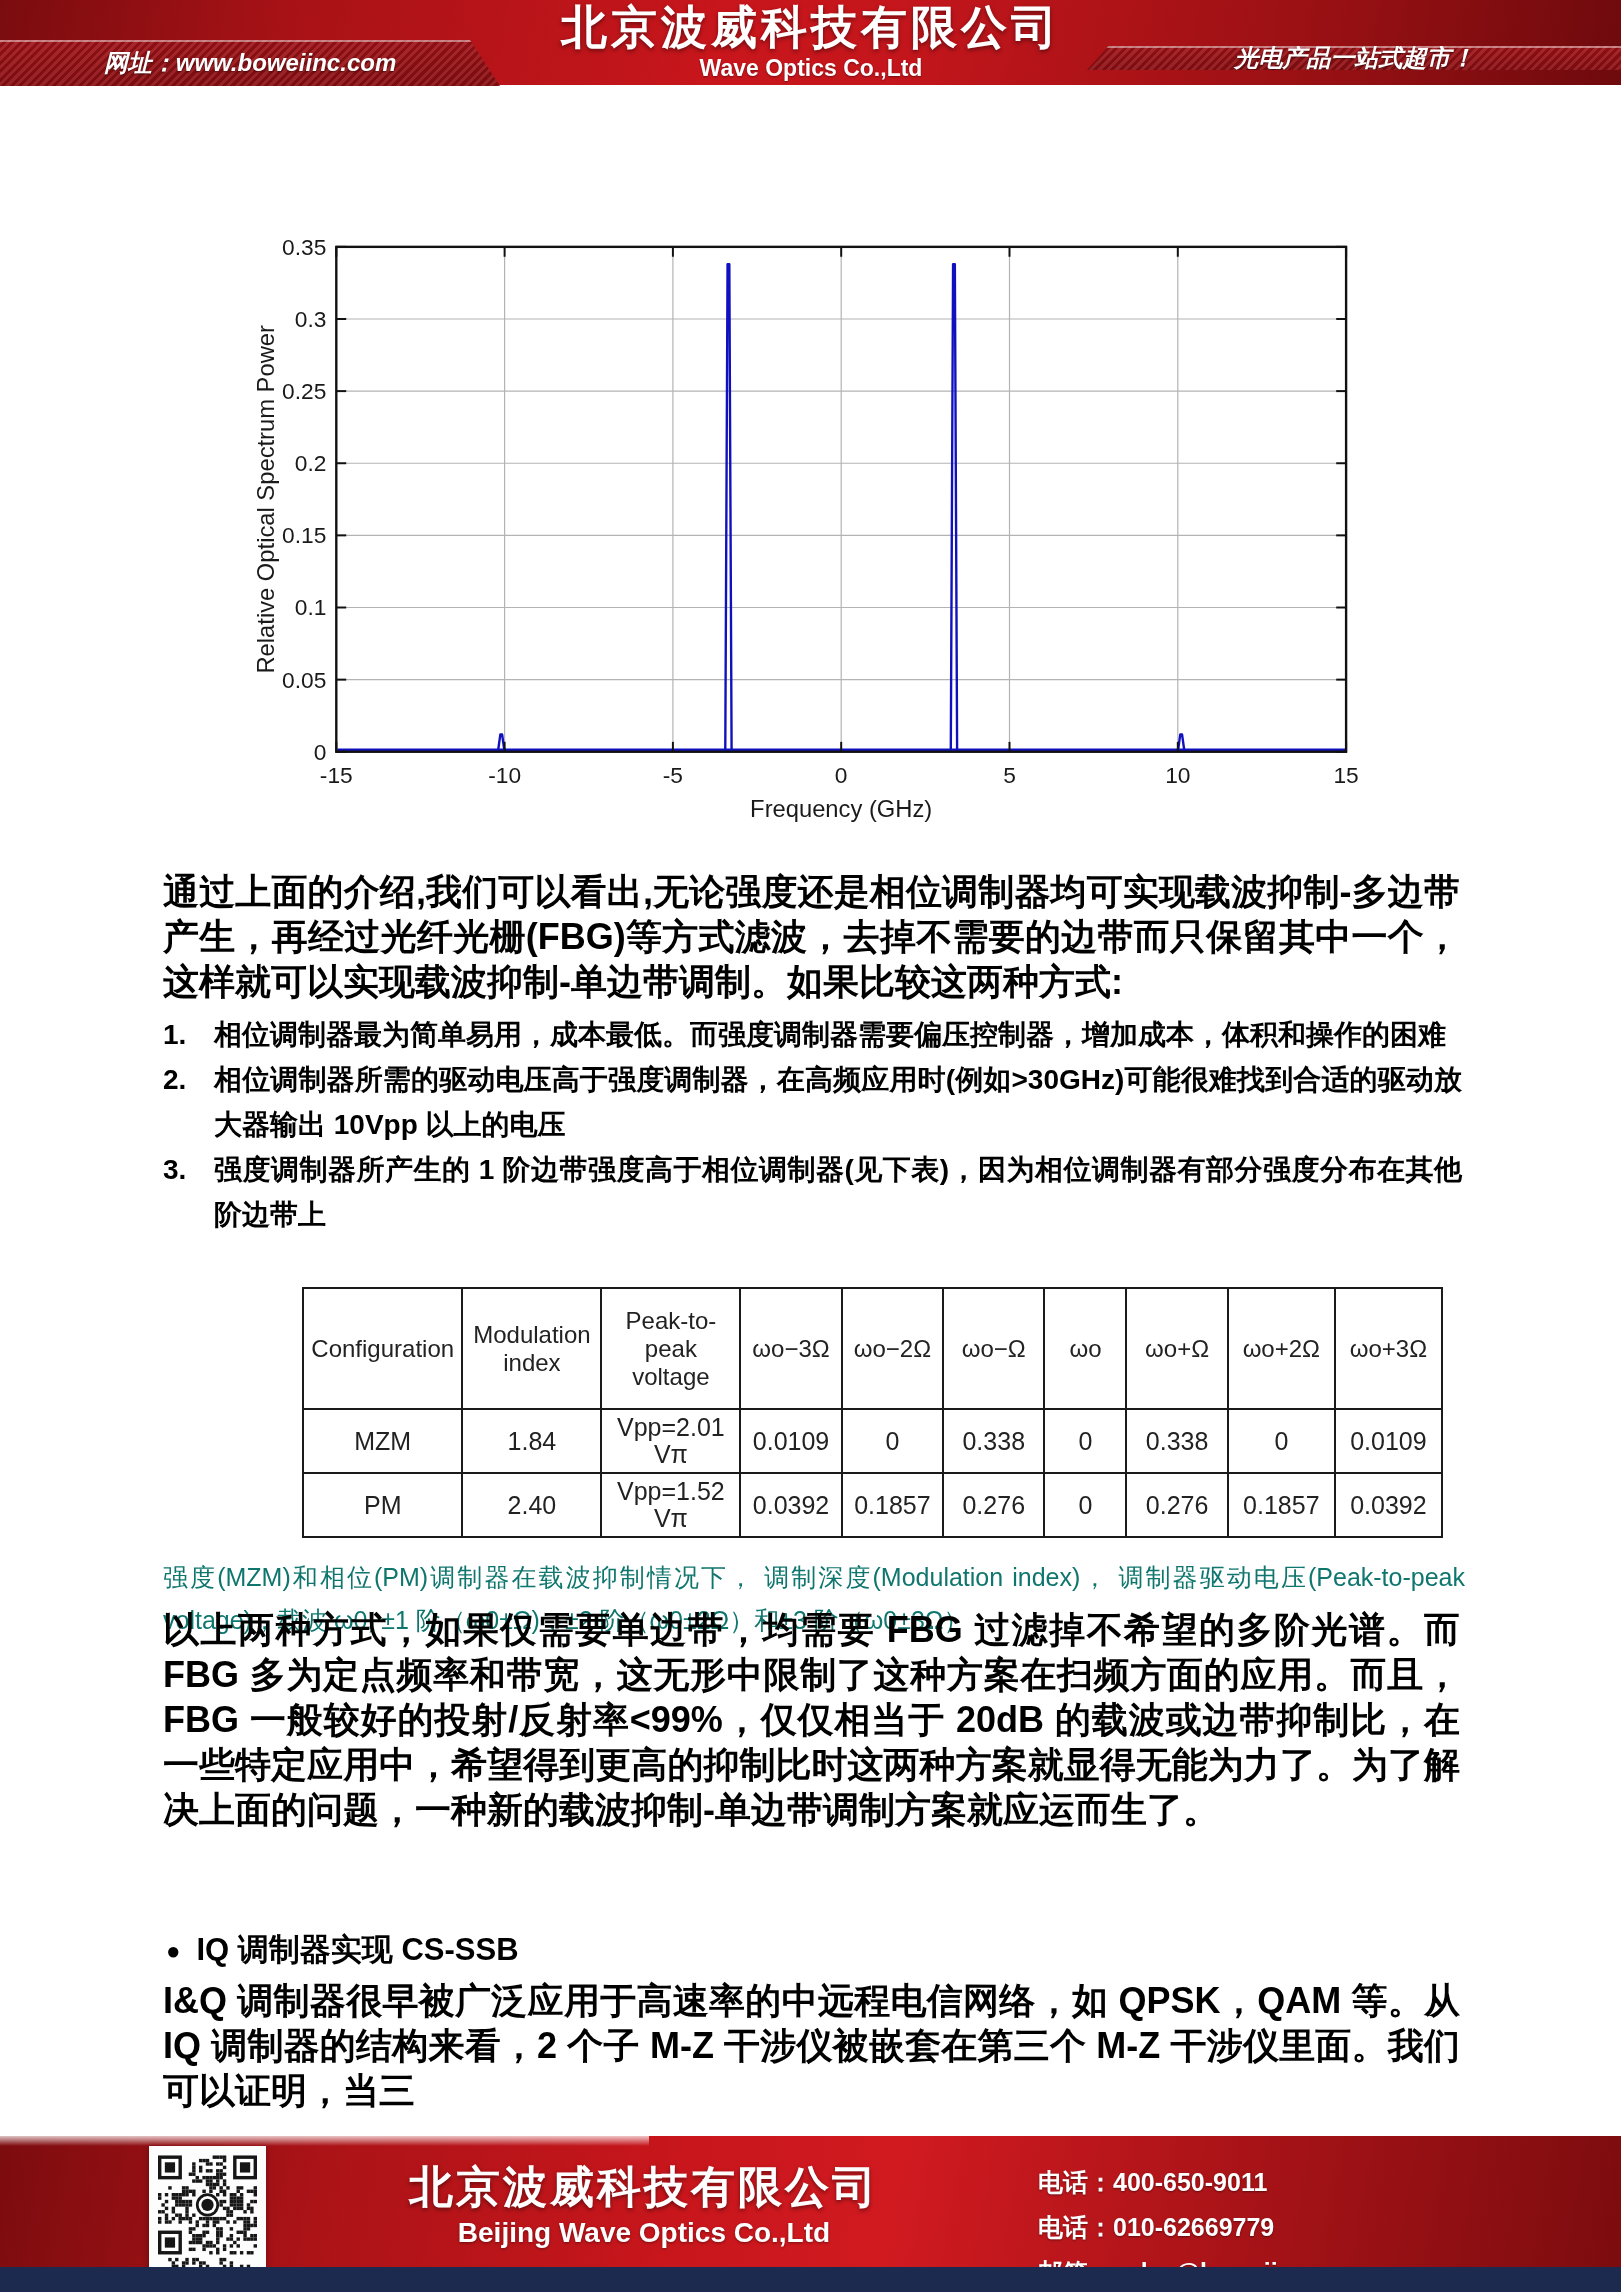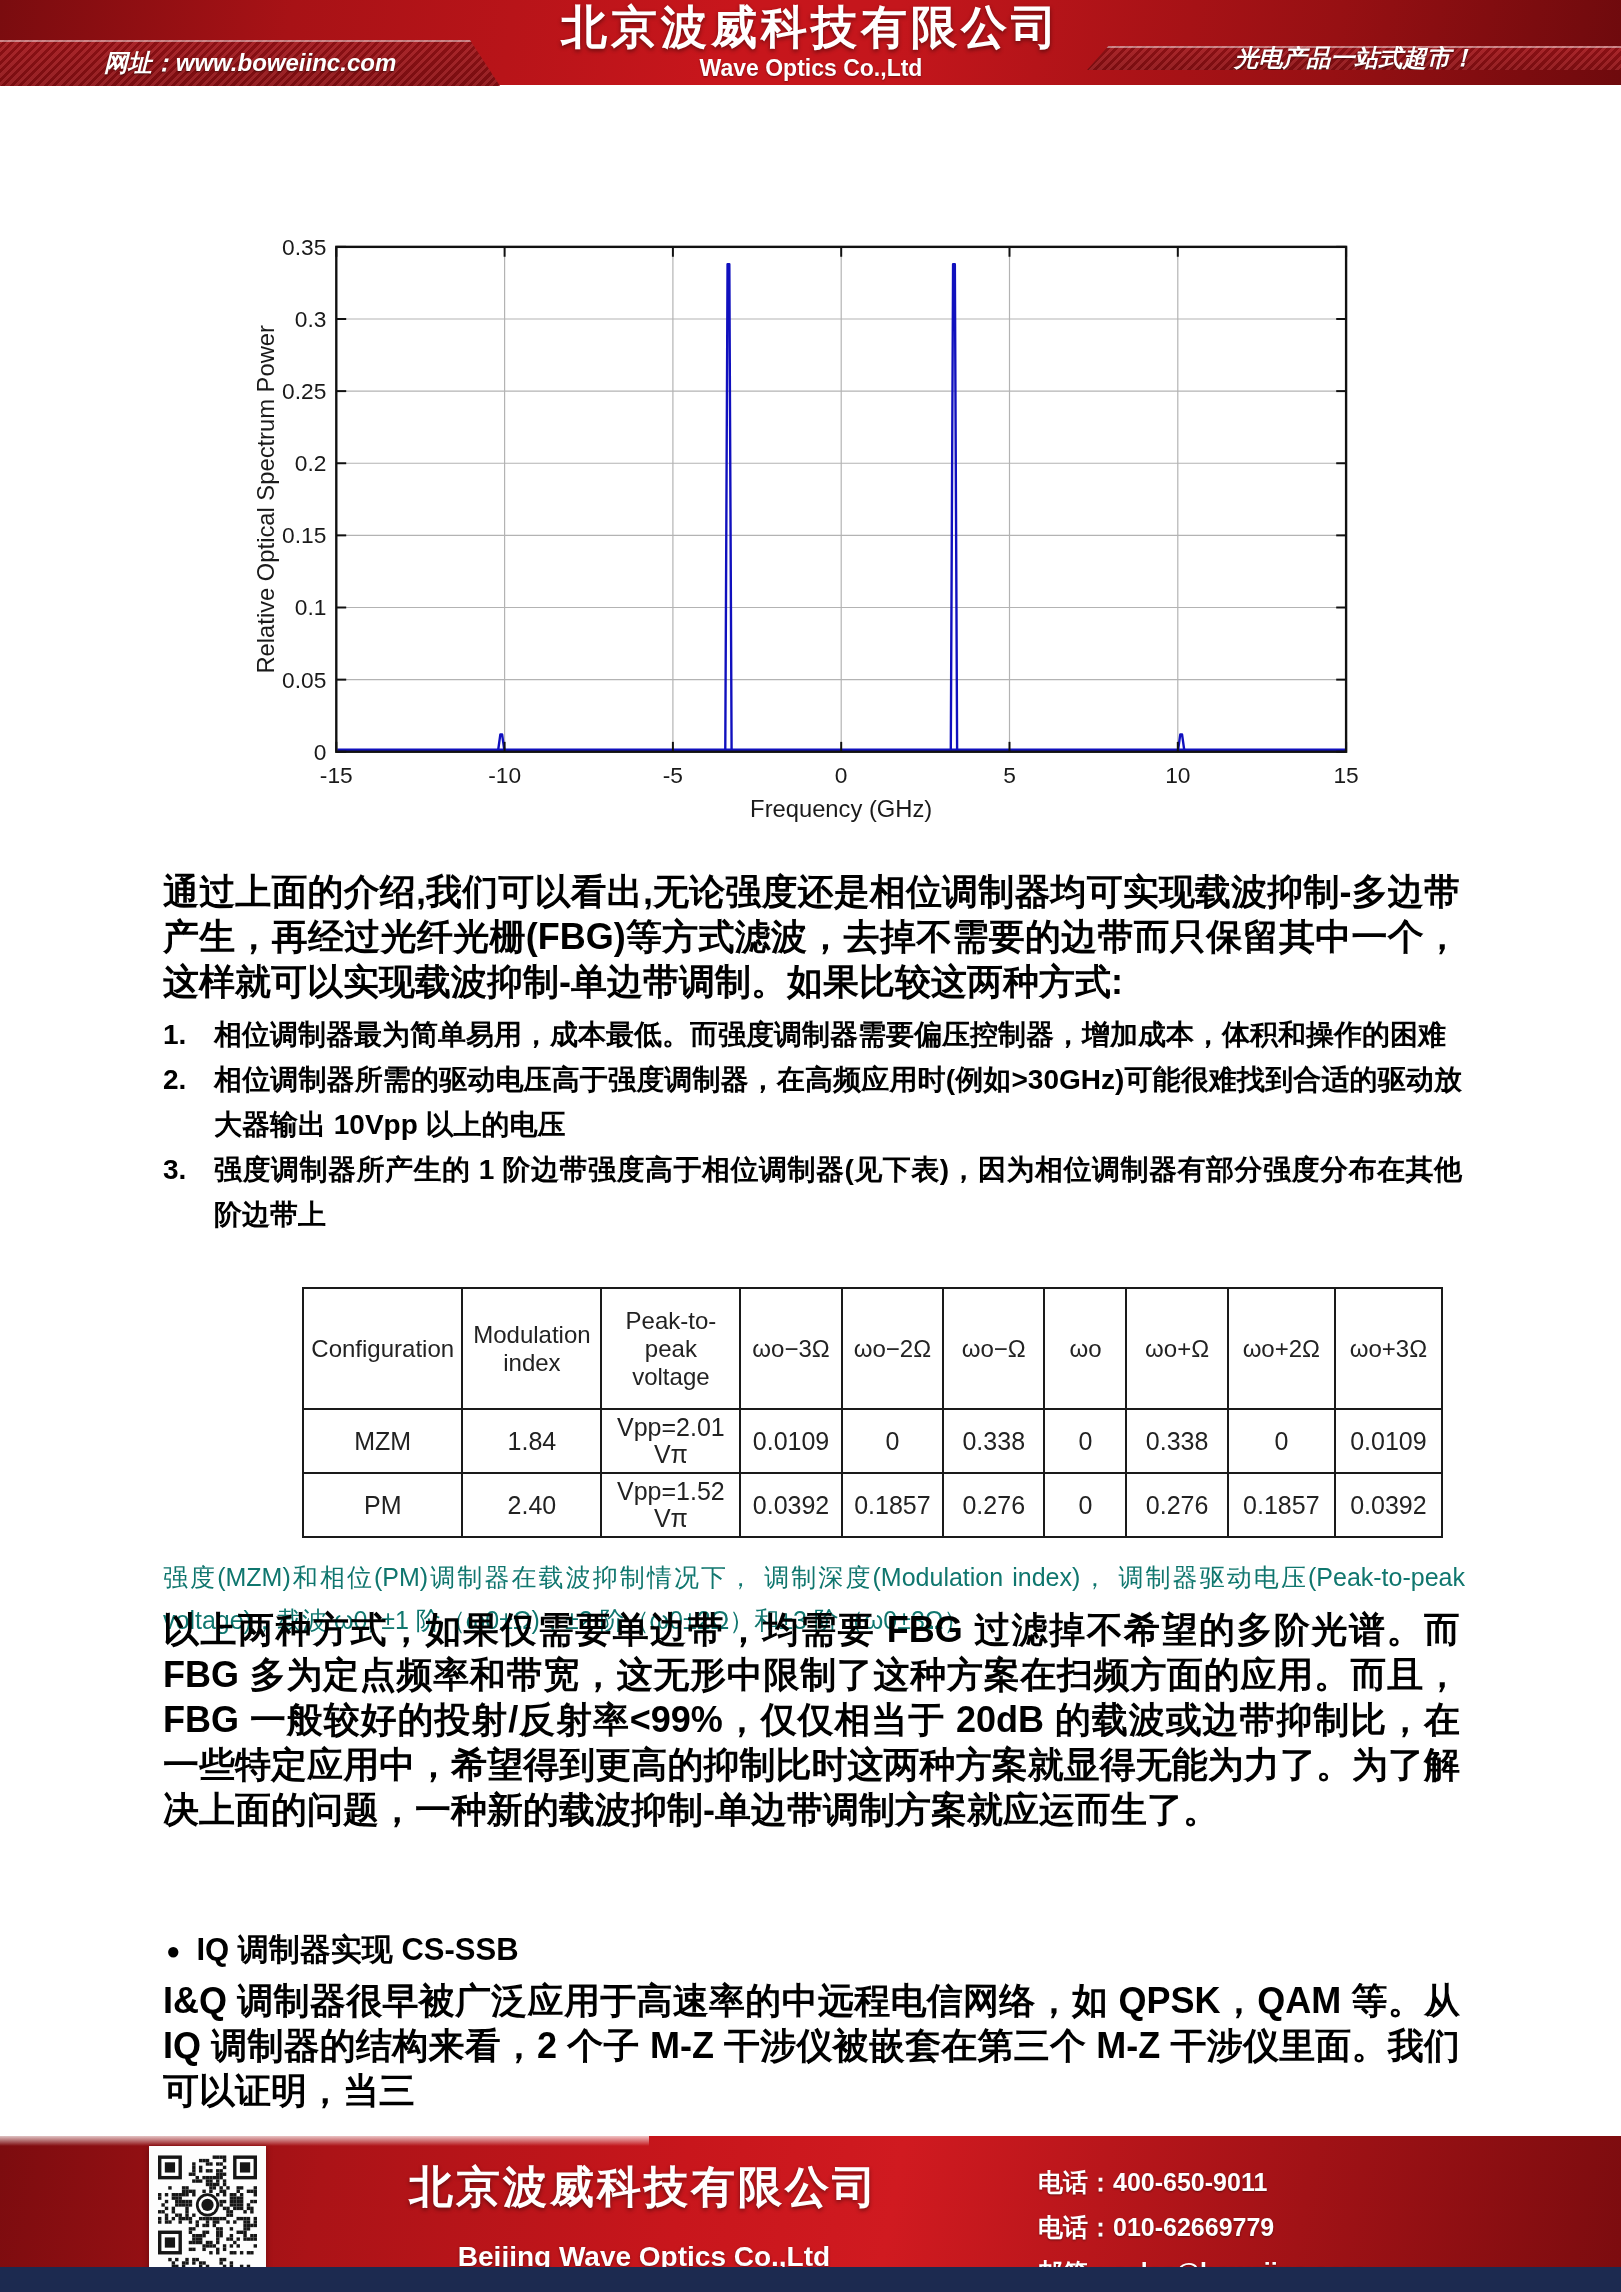--- a/index.html
+++ b/index.html
@@ -53,21 +53,21 @@
   
   .bottom-banner{position:absolute;left:0;top:2136px;width:1622px;height:131px;
     background:linear-gradient(100deg,#7c0c0f 0%,#ab1317 20%,#c8161c 42%,#d01a20 55%,#a11216 80%,#7c0c0f 100%);}
   .bottom-banner::before{content:"";position:absolute;left:0;top:0;width:40%;height:10px;
     background:linear-gradient(180deg,rgba(255,255,255,.75),rgba(255,255,255,0));}
   .qr-card{position:absolute;left:149px;top:10px;width:117px;height:137px;background:#fdfdfd;
     box-shadow:0 2px 6px rgba(0,0,0,.35);display:flex;align-items:flex-start;justify-content:center;padding-top:9px;box-sizing:border-box;}
   #qr-svg{width:99px;height:117px;}
   .footer-center{position:absolute;left:327px;top:22px;width:634px;text-align:center;color:#fff;}
   .footer-cn{font-size:44px;font-weight:700;letter-spacing:3px;text-shadow:0 2px 4px rgba(0,0,0,.45);}
-  .footer-en{font-size:28px;font-weight:700;margin-top:24px;text-shadow:0 1px 3px rgba(0,0,0,.4);}
+  .footer-en{font-size:28px;font-weight:700;margin-top:0;text-shadow:0 1px 3px rgba(0,0,0,.4);}
   .footer-contacts{position:absolute;left:1038px;top:24px;color:#fff;}
   .footer-contacts div{font-size:25px;font-weight:600;line-height:45px;text-shadow:0 1px 2px rgba(0,0,0,.45);}
   .bottom-bar{position:absolute;left:0;top:2267px;width:1622px;height:26px;background:#1c2a50;}
 </style>
 </head>
 <body>
 
 <div id="page">
 
   <div class="top-banner">

